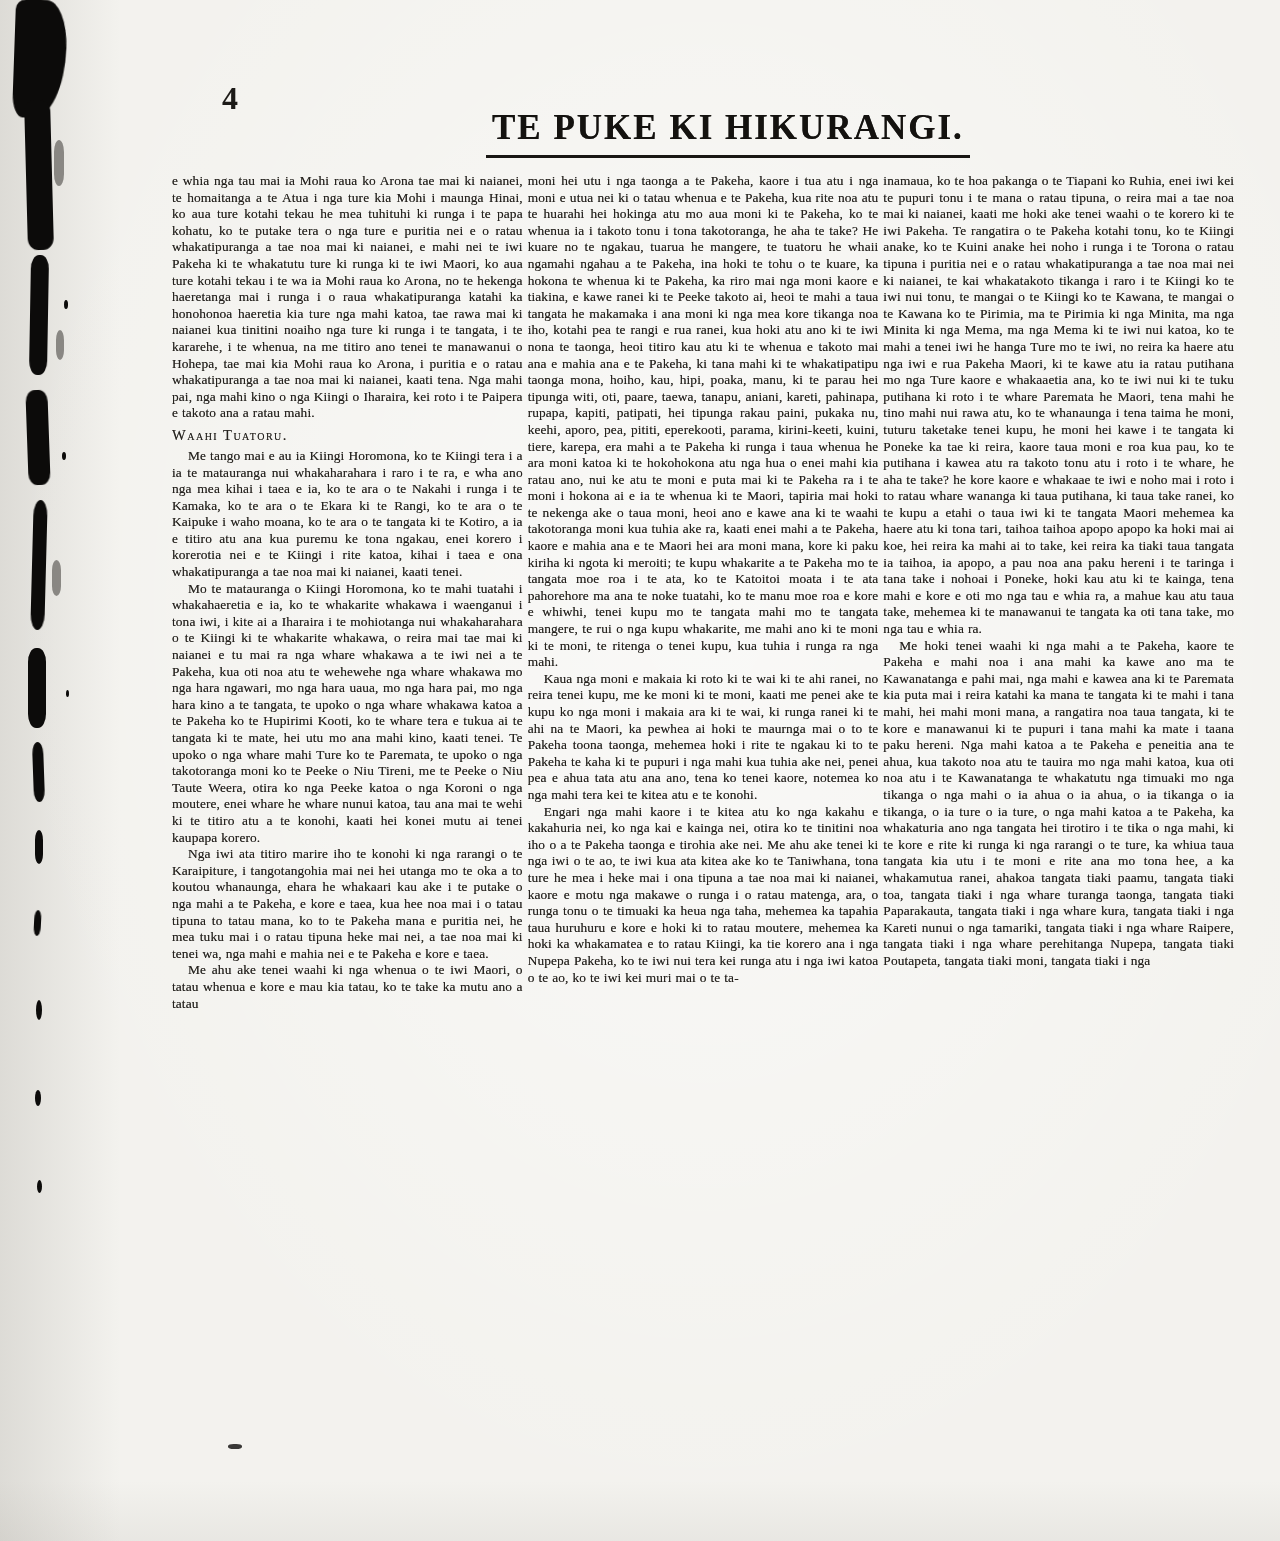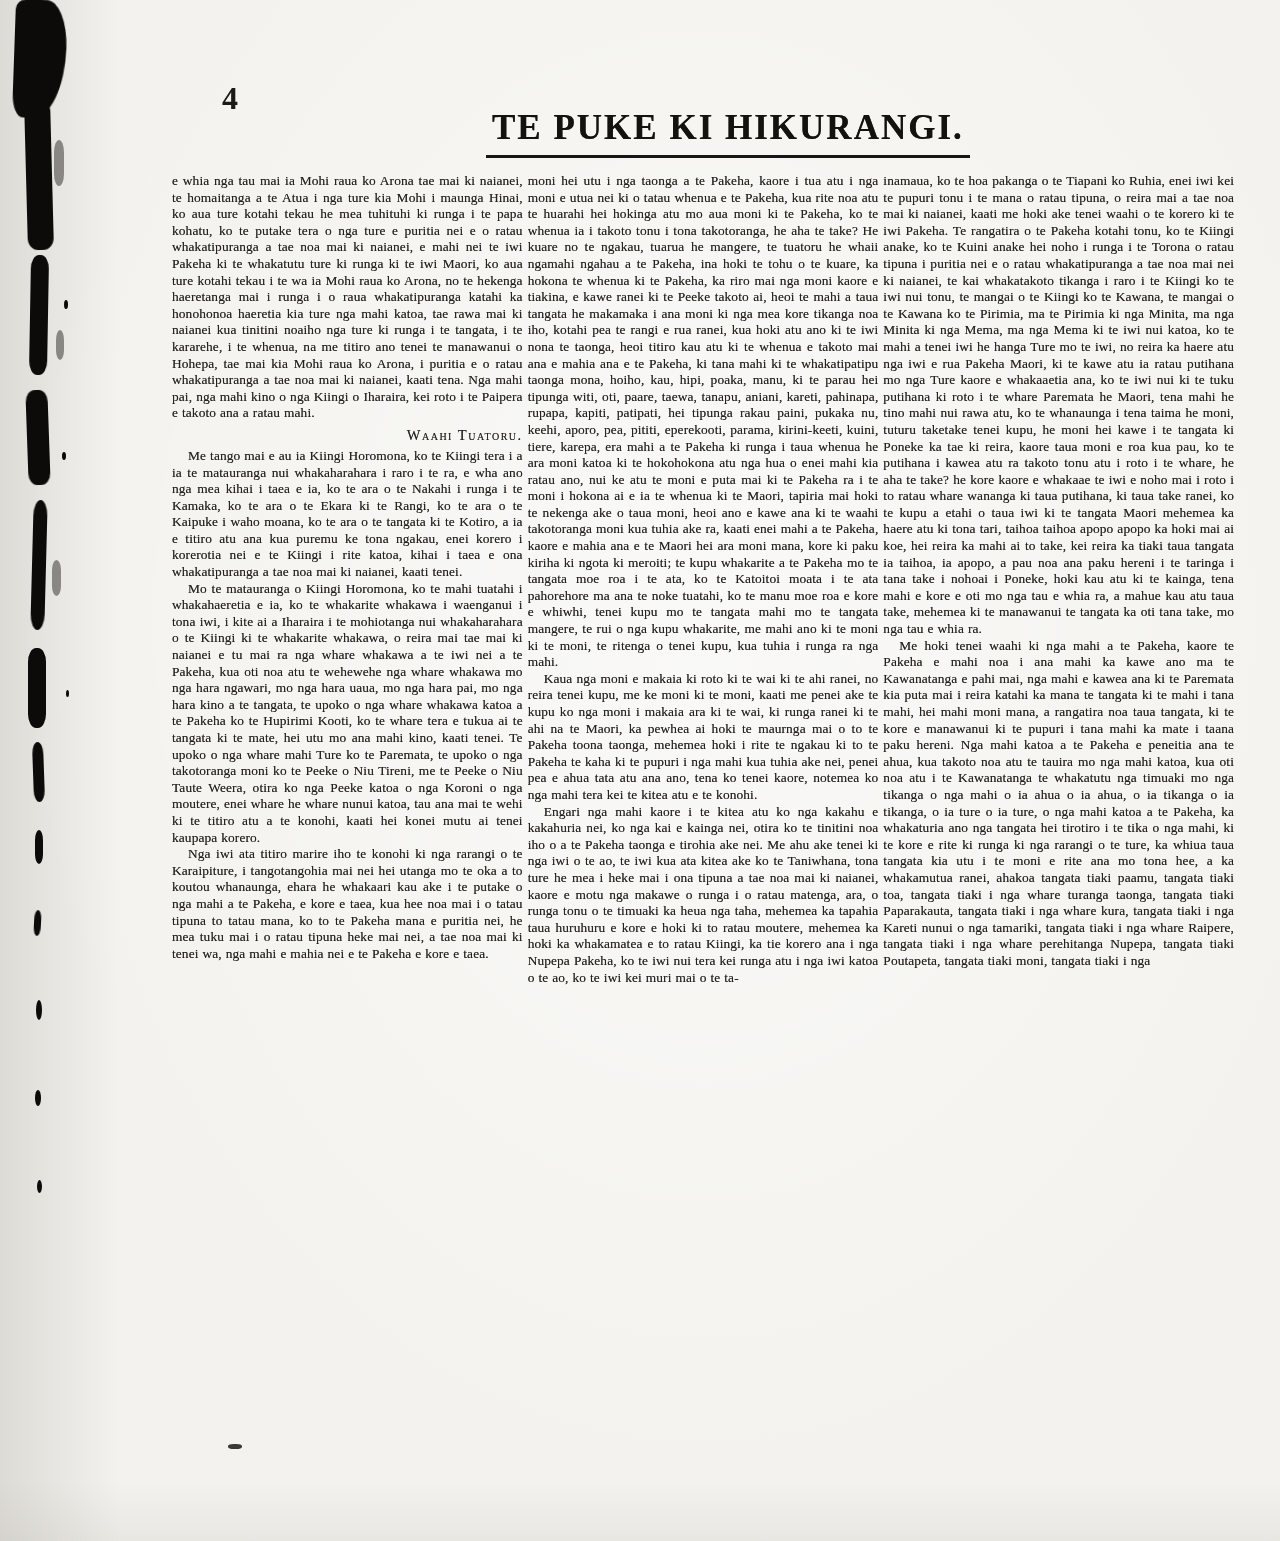--- a/index.html
+++ b/index.html
@@ -80,21 +80,21 @@
     text-align: justify;
     text-indent: 16px;
     letter-spacing: 0.1px;
     word-spacing: 0.5px;
     color: #26231f;
     text-shadow: 0 0 0.5px rgba(20,18,15,0.55);
   }
   .col p.cont { text-indent: 0; }
   .subhead {
     margin: 5px 0 4px 0;
-    text-align: right;
+    text-align: left;
     font-size: 14.5px;
     font-weight: normal;
     font-variant: small-caps;
     letter-spacing: 1.5px;
     color: #26231f;
     text-shadow: 0 0 0.5px rgba(20,18,15,0.55);
   }
 </style>
 </head>
 <body>
@@ -127,20 +127,21 @@
 </div>
 
 <main class="columns">
 
   <section class="col">
     <p class="cont">e whia nga tau mai ia Mohi raua ko Arona tae mai ki naianei, te homaitanga a te Atua i nga ture kia Mohi i maunga Hinai, ko aua ture kotahi tekau he mea tuhituhi ki runga i te papa kohatu, ko te putake tera o nga ture e puritia nei e o ratau whakatipuranga a tae noa mai ki naianei, e mahi nei te iwi Pakeha ki te whakatutu ture ki runga ki te iwi Maori, ko aua ture kotahi tekau i te wa ia Mohi raua ko Arona, no te hekenga haeretanga mai i runga i o raua whakatipuranga katahi ka honohonoa haeretia kia ture nga mahi katoa, tae rawa mai ki naianei kua tinitini noaiho nga ture ki runga i te tangata, i te kararehe, i te whenua, na me titiro ano tenei te manawanui o Hohepa, tae mai kia Mohi raua ko Arona, i puritia e o ratau whakatipuranga a tae noa mai ki naianei, kaati tena.  Nga mahi pai, nga mahi kino o nga Kiingi o Iharaira, kei roto i te Paipera e takoto ana a ratau mahi.</p>
     <h2 class="subhead">Waahi Tuatoru.</h2>
     <p>Me tango mai e au ia Kiingi Horomona, ko te Kiingi tera i a ia te matauranga nui whakaharahara i raro i te ra, e wha ano nga mea kihai i taea e ia, ko te ara o te Nakahi i runga i te Kamaka, ko te ara o te Ekara ki te Rangi, ko te ara o te Kaipuke i waho moana, ko te ara o te tangata ki te Kotiro, a ia e titiro atu ana kua puremu ke tona ngakau, enei korero i korerotia nei e te Kiingi i rite katoa, kihai i taea e ona whakatipuranga a tae noa mai ki naianei, kaati tenei.</p>
     <p>Mo te matauranga o Kiingi Horomona, ko te mahi tuatahi i whakahaeretia e ia, ko te whakarite whakawa i waenganui i tona iwi, i kite ai a Iharaira i te mohiotanga nui whakaharahara o te Kiingi ki te whakarite whakawa, o reira mai tae mai ki naianei e tu mai ra nga whare whakawa a te iwi nei a te Pakeha, kua oti noa atu te wehewehe nga whare whakawa mo nga hara ngawari, mo nga hara uaua, mo nga hara pai, mo nga hara kino a te tangata, te upoko o nga whare whakawa katoa a te Pakeha ko te Hupirimi Kooti, ko te whare tera e tukua ai te tangata ki te mate, hei utu mo ana mahi kino, kaati tenei.  Te upoko o nga whare mahi Ture ko te Paremata, te upoko o nga takotoranga moni ko te Peeke o Niu Tireni, me te Peeke o Niu Taute Weera, otira ko nga Peeke katoa o nga Koroni o nga moutere, enei whare he whare nunui katoa, tau ana mai te wehi ki te titiro atu a te konohi, kaati hei konei mutu ai tenei kaupapa korero.</p>
     <p>Nga iwi ata titiro marire iho te konohi ki nga rarangi o te Karaipiture, i tangotangohia mai nei hei utanga mo te oka a to koutou whanaunga, ehara he whakaari kau ake i te putake o nga mahi a te Pakeha, e kore e taea, kua hee noa mai i o tatau tipuna to tatau mana, ko to te Pakeha mana e puritia nei, he mea tuku mai i o ratau tipuna heke mai nei, a tae noa mai ki tenei wa, nga mahi e mahia nei e te Pakeha e kore e taea.</p>
+    <p>Me ahu ake tenei waahi ki nga whenua o te iwi Maori, o tatau whenua e kore e mau kia tatau, ko te take ka mutu ano a tatau</p>
   </section>
 
   <section class="col">
     <p class="cont">moni hei utu i nga taonga a te Pakeha, kaore i tua atu i nga moni e utua nei ki o tatau whenua e te Pakeha, kua rite noa atu te huarahi hei hokinga atu mo aua moni ki te Pakeha, ko te whenua ia i takoto tonu i tona takotoranga, he aha te take? He kuare no te ngakau, tuarua he mangere, te tuatoru he whaii ngamahi ngahau a te Pakeha, ina hoki te tohu o te kuare, ka hokona te whenua ki te Pakeha, ka riro mai nga moni kaore e tiakina, e kawe ranei ki te Peeke takoto ai, heoi te mahi a taua tangata he makamaka i ana moni ki nga mea kore tikanga noa iho, kotahi pea te rangi e rua ranei, kua hoki atu ano ki te iwi nona te taonga, heoi titiro kau atu ki te whenua e takoto mai ana e mahia ana e te Pakeha, ki tana mahi ki te whakatipatipu taonga mona, hoiho, kau, hipi, poaka, manu, ki te parau hei tipunga witi, oti, paare, taewa, tanapu, aniani, kareti, pahinapa, rupapa, kapiti, patipati, hei tipunga rakau paini, pukaka nu, keehi, aporo, pea, pititi, eperekooti, parama, kirini-keeti, kuini, tiere, karepa, era mahi a te Pakeha ki runga i taua whenua he ara moni katoa ki te hokohokona atu nga hua o enei mahi kia ratau ano, nui ke atu te moni e puta mai ki te Pakeha ra i te moni i hokona ai e ia te whenua ki te Maori, tapiria mai hoki te nekenga ake o taua moni, heoi ano e kawe ana ki te waahi takotoranga moni kua tuhia ake ra, kaati enei mahi a te Pakeha, kaore e mahia ana e te Maori hei ara moni mana, kore ki paku kiriha ki ngota ki meroiti; te kupu whakarite a te Pakeha mo te tangata moe roa i te ata, ko te Katoitoi moata i te ata pahorehore ma ana te noke tuatahi, ko te manu moe roa e kore e whiwhi, tenei kupu mo te tangata mahi mo te tangata mangere, te rui o nga kupu whakarite, me mahi ano ki te moni ki te moni, te ritenga o tenei kupu, kua tuhia i runga ra nga mahi.</p>
     <p>Kaua nga moni e makaia ki roto ki te wai ki te ahi ranei, no reira tenei kupu, me ke moni ki te moni, kaati me penei ake te kupu ko nga moni i makaia ara ki te wai, ki runga ranei ki te ahi na te Maori, ka pewhea ai hoki te maurnga mai o to te Pakeha toona taonga, mehemea hoki i rite te ngakau ki to te Pakeha te kaha ki te pupuri i nga mahi kua tuhia ake nei, penei pea e ahua tata atu ana ano, tena ko tenei kaore, notemea ko nga mahi tera kei te kitea atu e te konohi.</p>
     <p>Engari nga mahi kaore i te kitea atu ko nga kakahu e kakahuria nei, ko nga kai e kainga nei, otira ko te tinitini noa iho o a te Pakeha taonga e tirohia ake nei.  Me ahu ake tenei ki nga iwi o te ao, te iwi kua ata kitea ake ko te Taniwhana, tona ture he mea i heke mai i ona tipuna a tae noa mai ki naianei, kaore e motu nga makawe o runga i o ratau matenga, ara, o runga tonu o te timuaki ka heua nga taha, mehemea ka tapahia taua huruhuru e kore e hoki ki to ratau moutere, mehemea ka hoki ka whakamatea e to ratau Kiingi, ka tie korero ana i nga Nupepa Pakeha, ko te iwi nui tera kei runga atu i nga iwi katoa o te ao, ko te iwi kei muri mai o te ta-</p>
   </section>
 
   <section class="col">
     <p class="cont">inamaua, ko te hoa pakanga o te Tiapani ko Ruhia, enei iwi kei te pupuri tonu i te mana o ratau tipuna, o reira mai a tae noa mai ki naianei, kaati me hoki ake tenei waahi o te korero ki te iwi Pakeha.  Te rangatira o te Pakeha kotahi tonu, ko te Kiingi anake, ko te Kuini anake hei noho i runga i te Torona o ratau tipuna i puritia nei e o ratau whakatipuranga a tae noa mai nei ki naianei, te kai whakatakoto tikanga i raro i te Kiingi ko te iwi nui tonu, te mangai o te Kiingi ko te Kawana, te mangai o te Kawana ko te Pirimia, ma te Pirimia ki nga Minita, ma nga Minita ki nga Mema, ma nga Mema ki te iwi nui katoa, ko te mahi a tenei iwi he hanga Ture mo te iwi, no reira ka haere atu nga iwi e rua Pakeha Maori, ki te kawe atu ia ratau putihana mo nga Ture kaore e whakaaetia ana, ko te iwi nui ki te tuku putihana ki roto i te whare Paremata he Maori, tena mahi he tino mahi nui rawa atu, ko te whanaunga i tena taima he moni, tuturu taketake tenei kupu, he moni hei kawe i te tangata ki Poneke ka tae ki reira, kaore taua moni e roa kua pau, ko te putihana i kawea atu ra takoto tonu atu i roto i te whare, he aha te take? he kore kaore e whakaae te iwi e noho mai i roto i to ratau whare wananga ki taua putihana, ki taua take ranei, ko te kupu a etahi o taua iwi ki te tangata Maori mehemea ka haere atu ki tona tari, taihoa taihoa apopo apopo ka hoki mai ai koe, hei reira ka mahi ai to take, kei reira ka tiaki taua tangata ia taihoa, ia apopo, a pau noa ana paku hereni i te taringa i tana take i nohoai i Poneke, hoki kau atu ki te kainga, tena mahi e kore e oti mo nga tau e whia ra, a mahue kau atu taua take, mehemea ki te manawanui te tangata ka oti tana take, mo nga tau e whia ra.</p>

